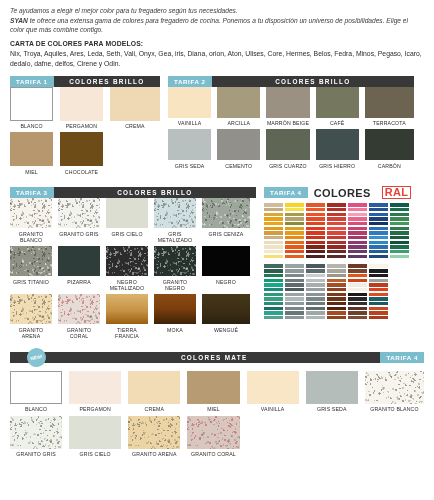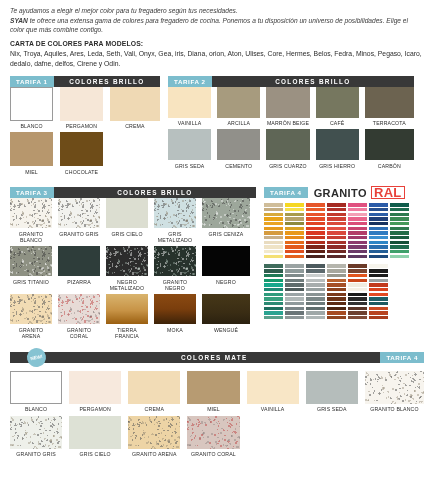--- a/index.html
+++ b/index.html
@@ -120,24 +120,24 @@
     background: #7cbdcd; color: #fff;
     font-size: 6.2px; font-weight: bold; letter-spacing: .6px;
     height: 11px; padding: 0 6px;
     display: flex; align-items: center;
   }
   .ral-head .colores {
     color: #2b2b2b; font-size: 11px; font-weight: bold;
     letter-spacing: .4px; margin-left: 6px;
   }
   .ral-head .ral-box {
-    margin-left: 4px;
+    margin-left: 11px;
     border: 1.2px solid #e8413a;
     color: #e8413a;
-    font-size: 13px; font-weight: bold;
+    font-size: 11px; font-weight: bold;
     padding: 0 2px; line-height: 11px;
     letter-spacing: .3px;
   }
   .ral-grid { margin-top: 5px; }
   .ral-block { display: flex; }
   .ral-col { margin-right: 2px; }
   .ral-col:last-child { margin-right: 0; }
   .ral-chip { width: 19px; height: 3.4px; margin-bottom: 1.3px; }
   .ral-block2 { margin-top: 5px; }
 
@@ -318,21 +318,21 @@
           <div class="cell">
             <div class="sw" style="background: linear-gradient(rgb(70, 55, 24) 0%, rgb(58, 45, 20) 60%, rgb(43, 33, 16) 100%);"></div>
             <div class="cap">WENGUÉ</div>
           </div>
         </div>
     </div>
 
     <div class="mid-right">
       <div class="ral-head">
         <span class="tarifa">TARIFA 4</span>
-        <span class="colores">GRANITO</span>
+        <span class="colores">COLORES</span>
         <span class="ral-box">RAL</span>
       </div>
       <div class="ral-grid">
         <div class="ral-block" id="ral-block-1">
             <div class="ral-col">
               <div class="ral-chip" style="background: rgb(207, 189, 154);"></div>
               <div class="ral-chip" style="background: rgb(198, 174, 131);"></div>
               <div class="ral-chip" style="background: rgb(215, 169, 58);"></div>
               <div class="ral-chip" style="background: rgb(232, 163, 23);"></div>
               <div class="ral-chip" style="background: rgb(233, 164, 36);"></div>

